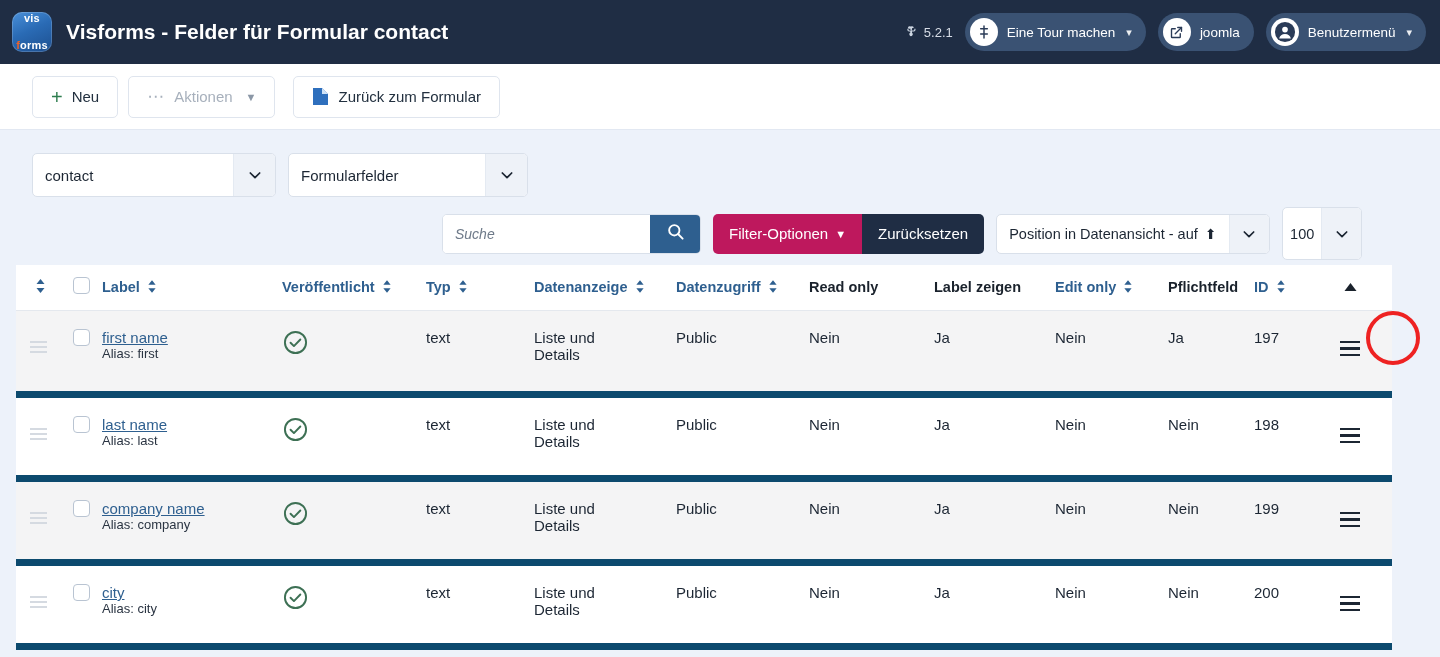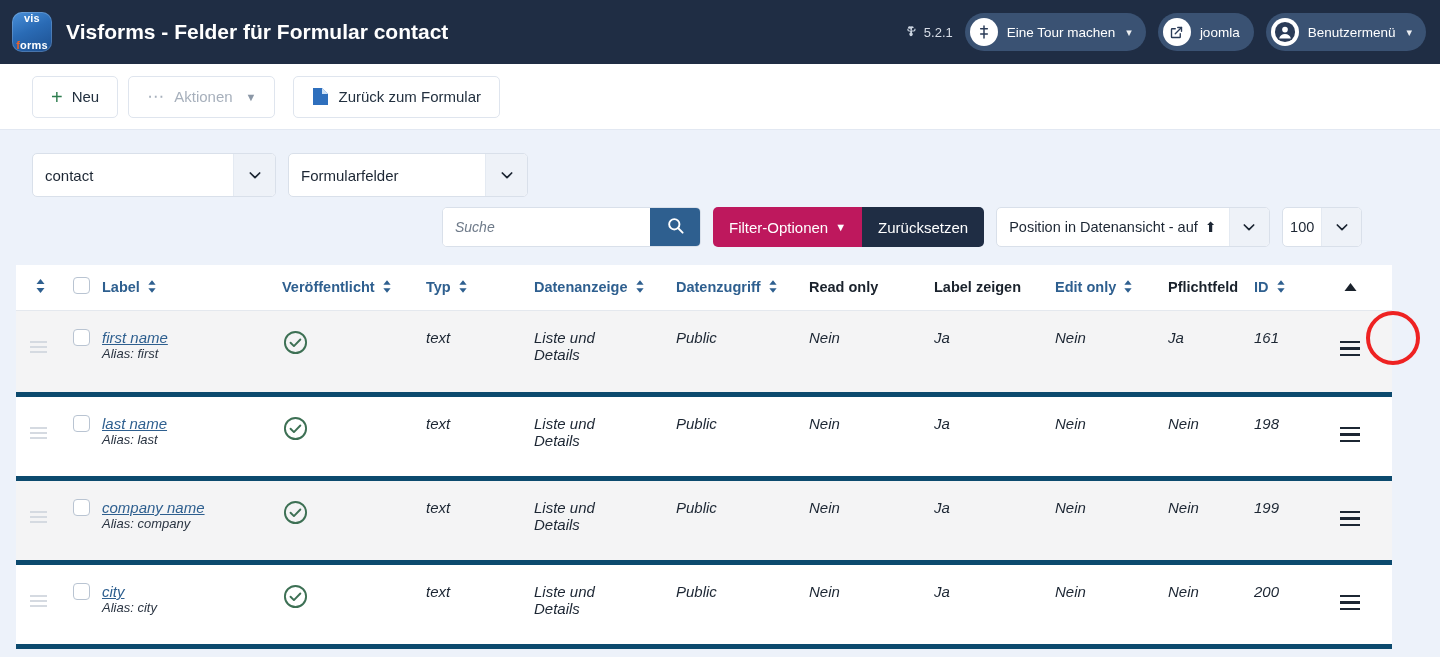--- a/index.html
+++ b/index.html
@@ -126,21 +126,21 @@
   .bfilter {
     background: #be185d; color: #fff; font-size: 15px;
     display: flex; align-items: center; gap: 7px; padding: 0 16px; cursor: pointer;
   }
   .breset {
     background: #1f2d44; color: #fff; font-size: 15px;
     display: flex; align-items: center; padding: 0 16px; cursor: pointer;
   }
   .sel-c { height: 40px; width: 274px; }
   .sel-c .val { width: 232px; font-size: 14.5px; gap: 7px; }
-  .sel-d { height: 40px; width: 80px; }
+  .sel-d { height: 53px; width: 80px; }
   .sel-d .val { width: 38px; justify-content: center; font-size: 14.5px; }
   .sel-c .arrow, .sel-d .arrow { width: 42px; }
   .upicon { font-size: 14px; color: #1c2633; }
 
   
   .tablewrap {
     position: absolute; left: 16px; top: 265px;
     width: 1376px; background: #fff;
   }
   table { border-collapse: collapse; width: 1376px; table-layout: fixed; }
@@ -148,23 +148,22 @@
     font-size: 14.5px; font-weight: bold; color: #2e5f8f;
     text-align: left; padding: 12px 0 13px 0;
     border-bottom: 1px solid #e4e8ee; vertical-align: middle;
     white-space: nowrap;
   }
   thead th.plain { color: #1a222c; }
   .sorticon { display: inline-block; margin-left: 3px; vertical-align: -1px; }
   tbody td {
     font-size: 15px; color: #1c2633;
     padding: 18px 0 0 0; vertical-align: top;
-    border-bottom: 5px solid #0c4a6e;
+    border-bottom: 7px solid #0c4a6e;
     height: 84px;
-    font-style: italic;
   }
   tbody tr.shade td { background: #f4f4f5; }
   tbody tr.plain td { background: #ffffff; }
   .flabel {
     color: #2e5f8f; text-decoration: underline; font-size: 15px; cursor: pointer;
   }
   .alias { font-size: 13px; color: #2a3442; margin-top: 0; }
   .chk {
     width: 17px; height: 17px; border: 1px solid #b9c4d2;
     border-radius: 4px; background: #fff; display: inline-block; cursor: pointer;
@@ -477,21 +476,21 @@
               </svg>
           </span>
         </td>
         <td>text</td>
         <td style="padding-right:40px;">Liste und Details</td>
         <td>Public</td>
         <td>Nein</td>
         <td>Ja</td>
         <td>Nein</td>
         <td>Ja</td>
-        <td>161</td>
+        <td>197</td>
         <td style="text-align:center;">
           <span class="hamb">
               <i></i>
               <i></i>
               <i></i>
             </span>
         </td>
       </tr>
 
       <tr class="plain">

